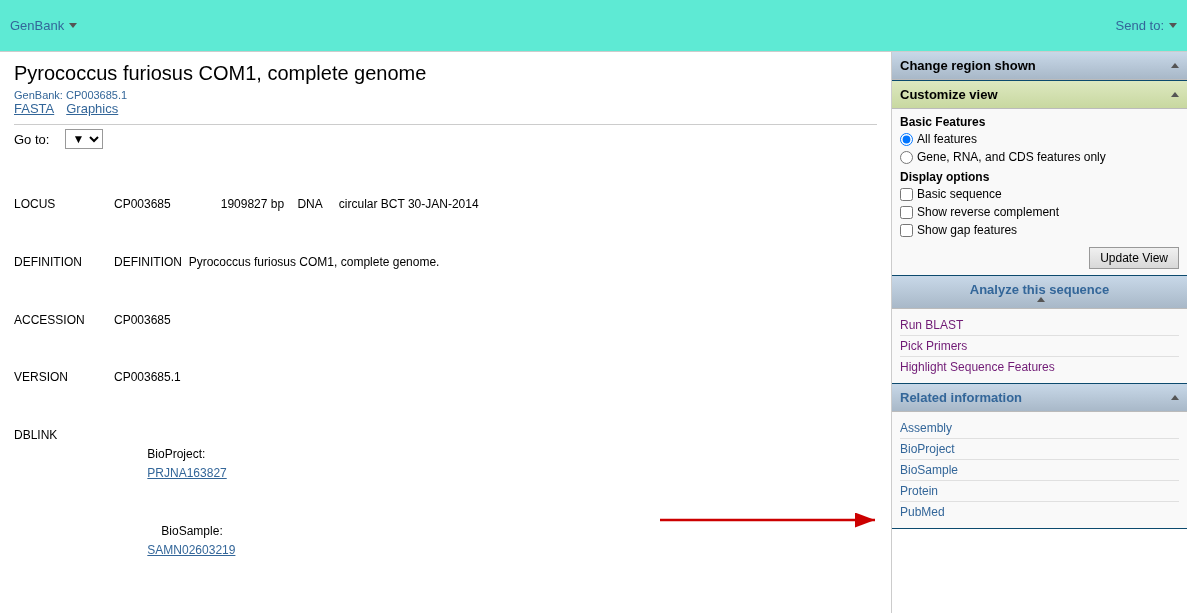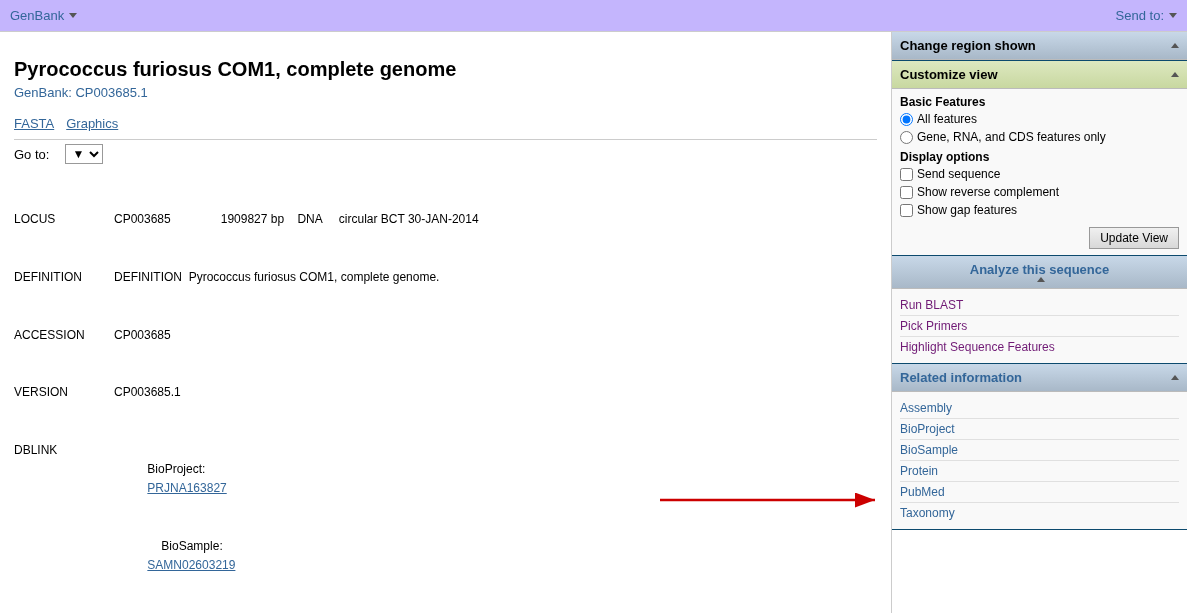--- a/index.html
+++ b/index.html
@@ -3,23 +3,23 @@
   <meta charset="utf-8">
   <style>
     * { box-sizing: border-box; margin: 0; padding: 0; }
     body { font-family: Arial, sans-serif; font-size: 13px; background: #fff; color: #000; width: 1187px; height: 613px; overflow: hidden; }
 
     
     #top-bar {
       display: flex;
       justify-content: space-between;
       align-items: center;
-      padding: 8px 10px;
+      padding: 18px 10px;
       border-bottom: 1px solid #ccc;
-      background: #c4b5fd;
+      background: #5eead4;
     }
     #genbank-menu {
       display: flex;
       align-items: center;
       gap: 3px;
       color: #336699;
       cursor: pointer;
       font-size: 13px;
     }
     #send-to-menu {
@@ -40,29 +40,28 @@
     
     #left-content {
       flex: 1;
       padding: 10px 14px;
       overflow-y: auto;
       border-right: 1px solid #ccc;
     }
 
     #page-title {
       font-size: 20px;
-      font-weight: bold;
+      font-weight: normal;
       margin-bottom: 4px;
-      margin-top: 16px;
     }
 
     #genbank-link {
       color: #336699;
-      font-size: 13px;
-      margin-bottom: 16px;
+      font-size: 11px;
+      margin-bottom: 0;
     }
 
     #format-links {
       display: flex;
       gap: 12px;
       margin-bottom: 8px;
     }
     #format-links a {
       color: #336699;
       text-decoration: underline;
@@ -374,21 +373,21 @@
         <div class="radio-group">
           <label>
             <input type="radio" name="features" style="">
             <span>Gene, RNA, and CDS features only</span>
           </label>
         </div>
         <div class="display-options-header">Display options</div>
         <div class="checkbox-group">
           <label>
             <input type="checkbox" style="">
-            <span>Send sequence</span>
+            <span>Basic sequence</span>
           </label>
         </div>
         <div class="checkbox-group">
           <label>
             <input type="checkbox" style="">
             <span>Show reverse complement</span>
           </label>
         </div>
         <div class="checkbox-group">
           <label>
@@ -418,18 +417,17 @@
       <div class="sidebar-section-header">
         <span style="color:#336699;font-weight:bold;font-size:13px;">Related information</span>
         <span class="triangle-up collapse-btn"></span>
       </div>
       <div class="sidebar-content">
         <a>Assembly</a>
         <a>BioProject</a>
         <a>BioSample</a>
         <a>Protein</a>
         <a>PubMed</a>
-        <a>Taxonomy</a>
       </div>
     </div>
 
   </div>
 </div>
 
 </body></html>

